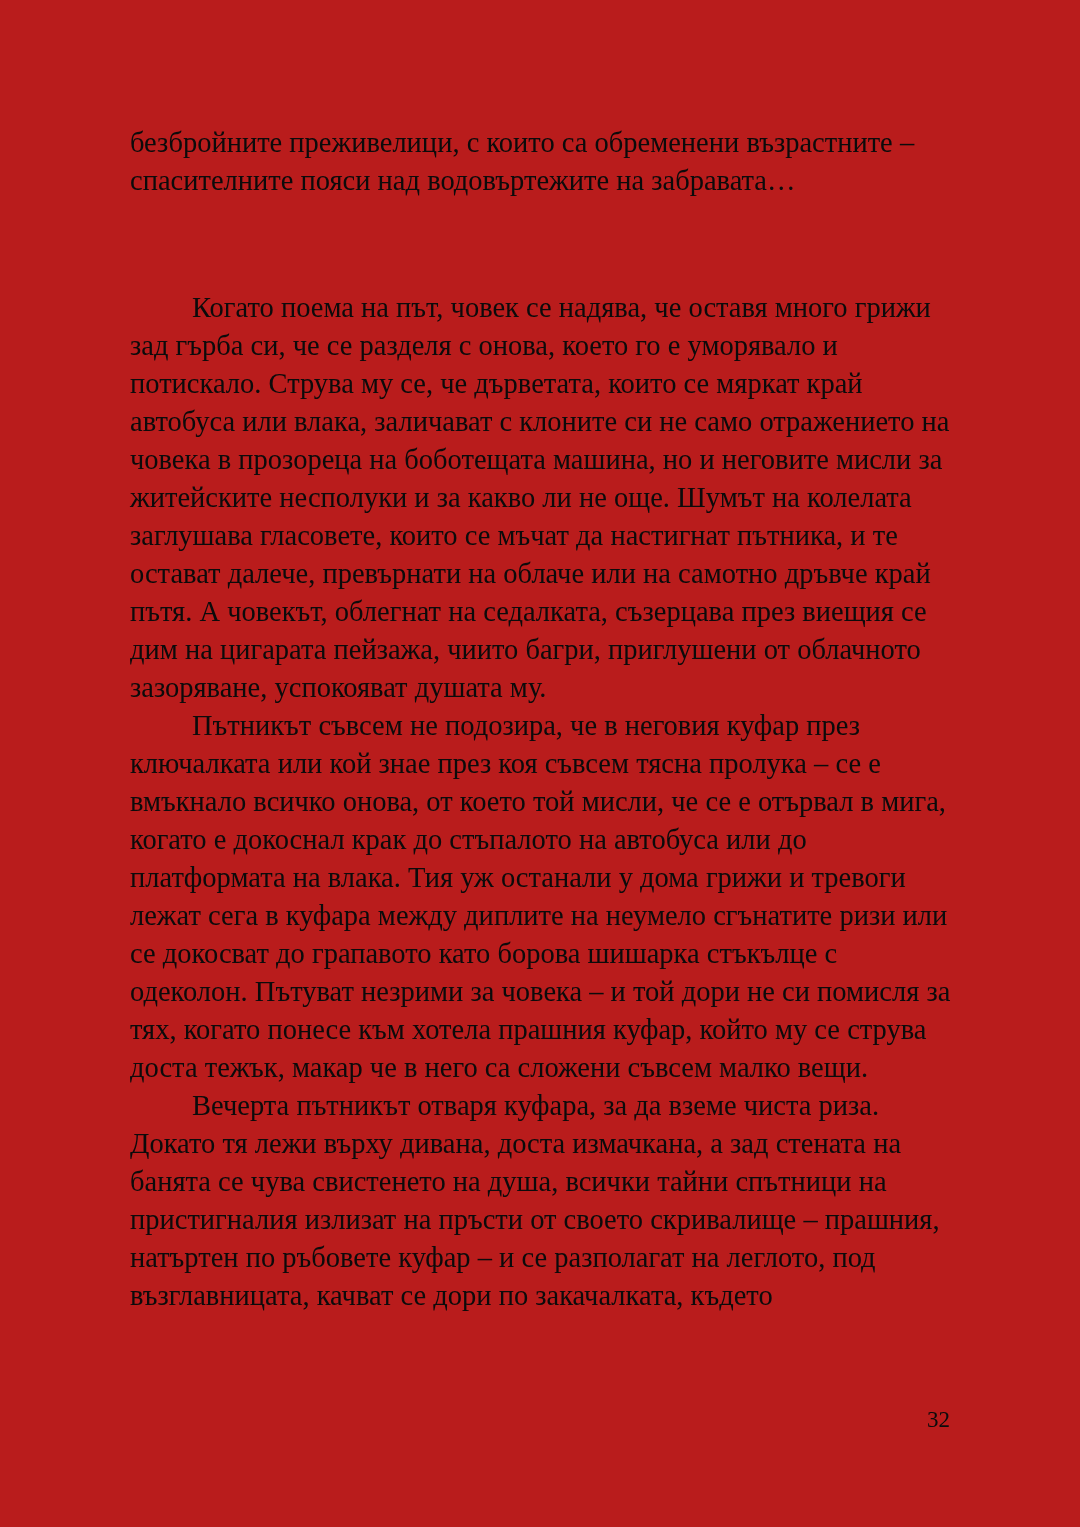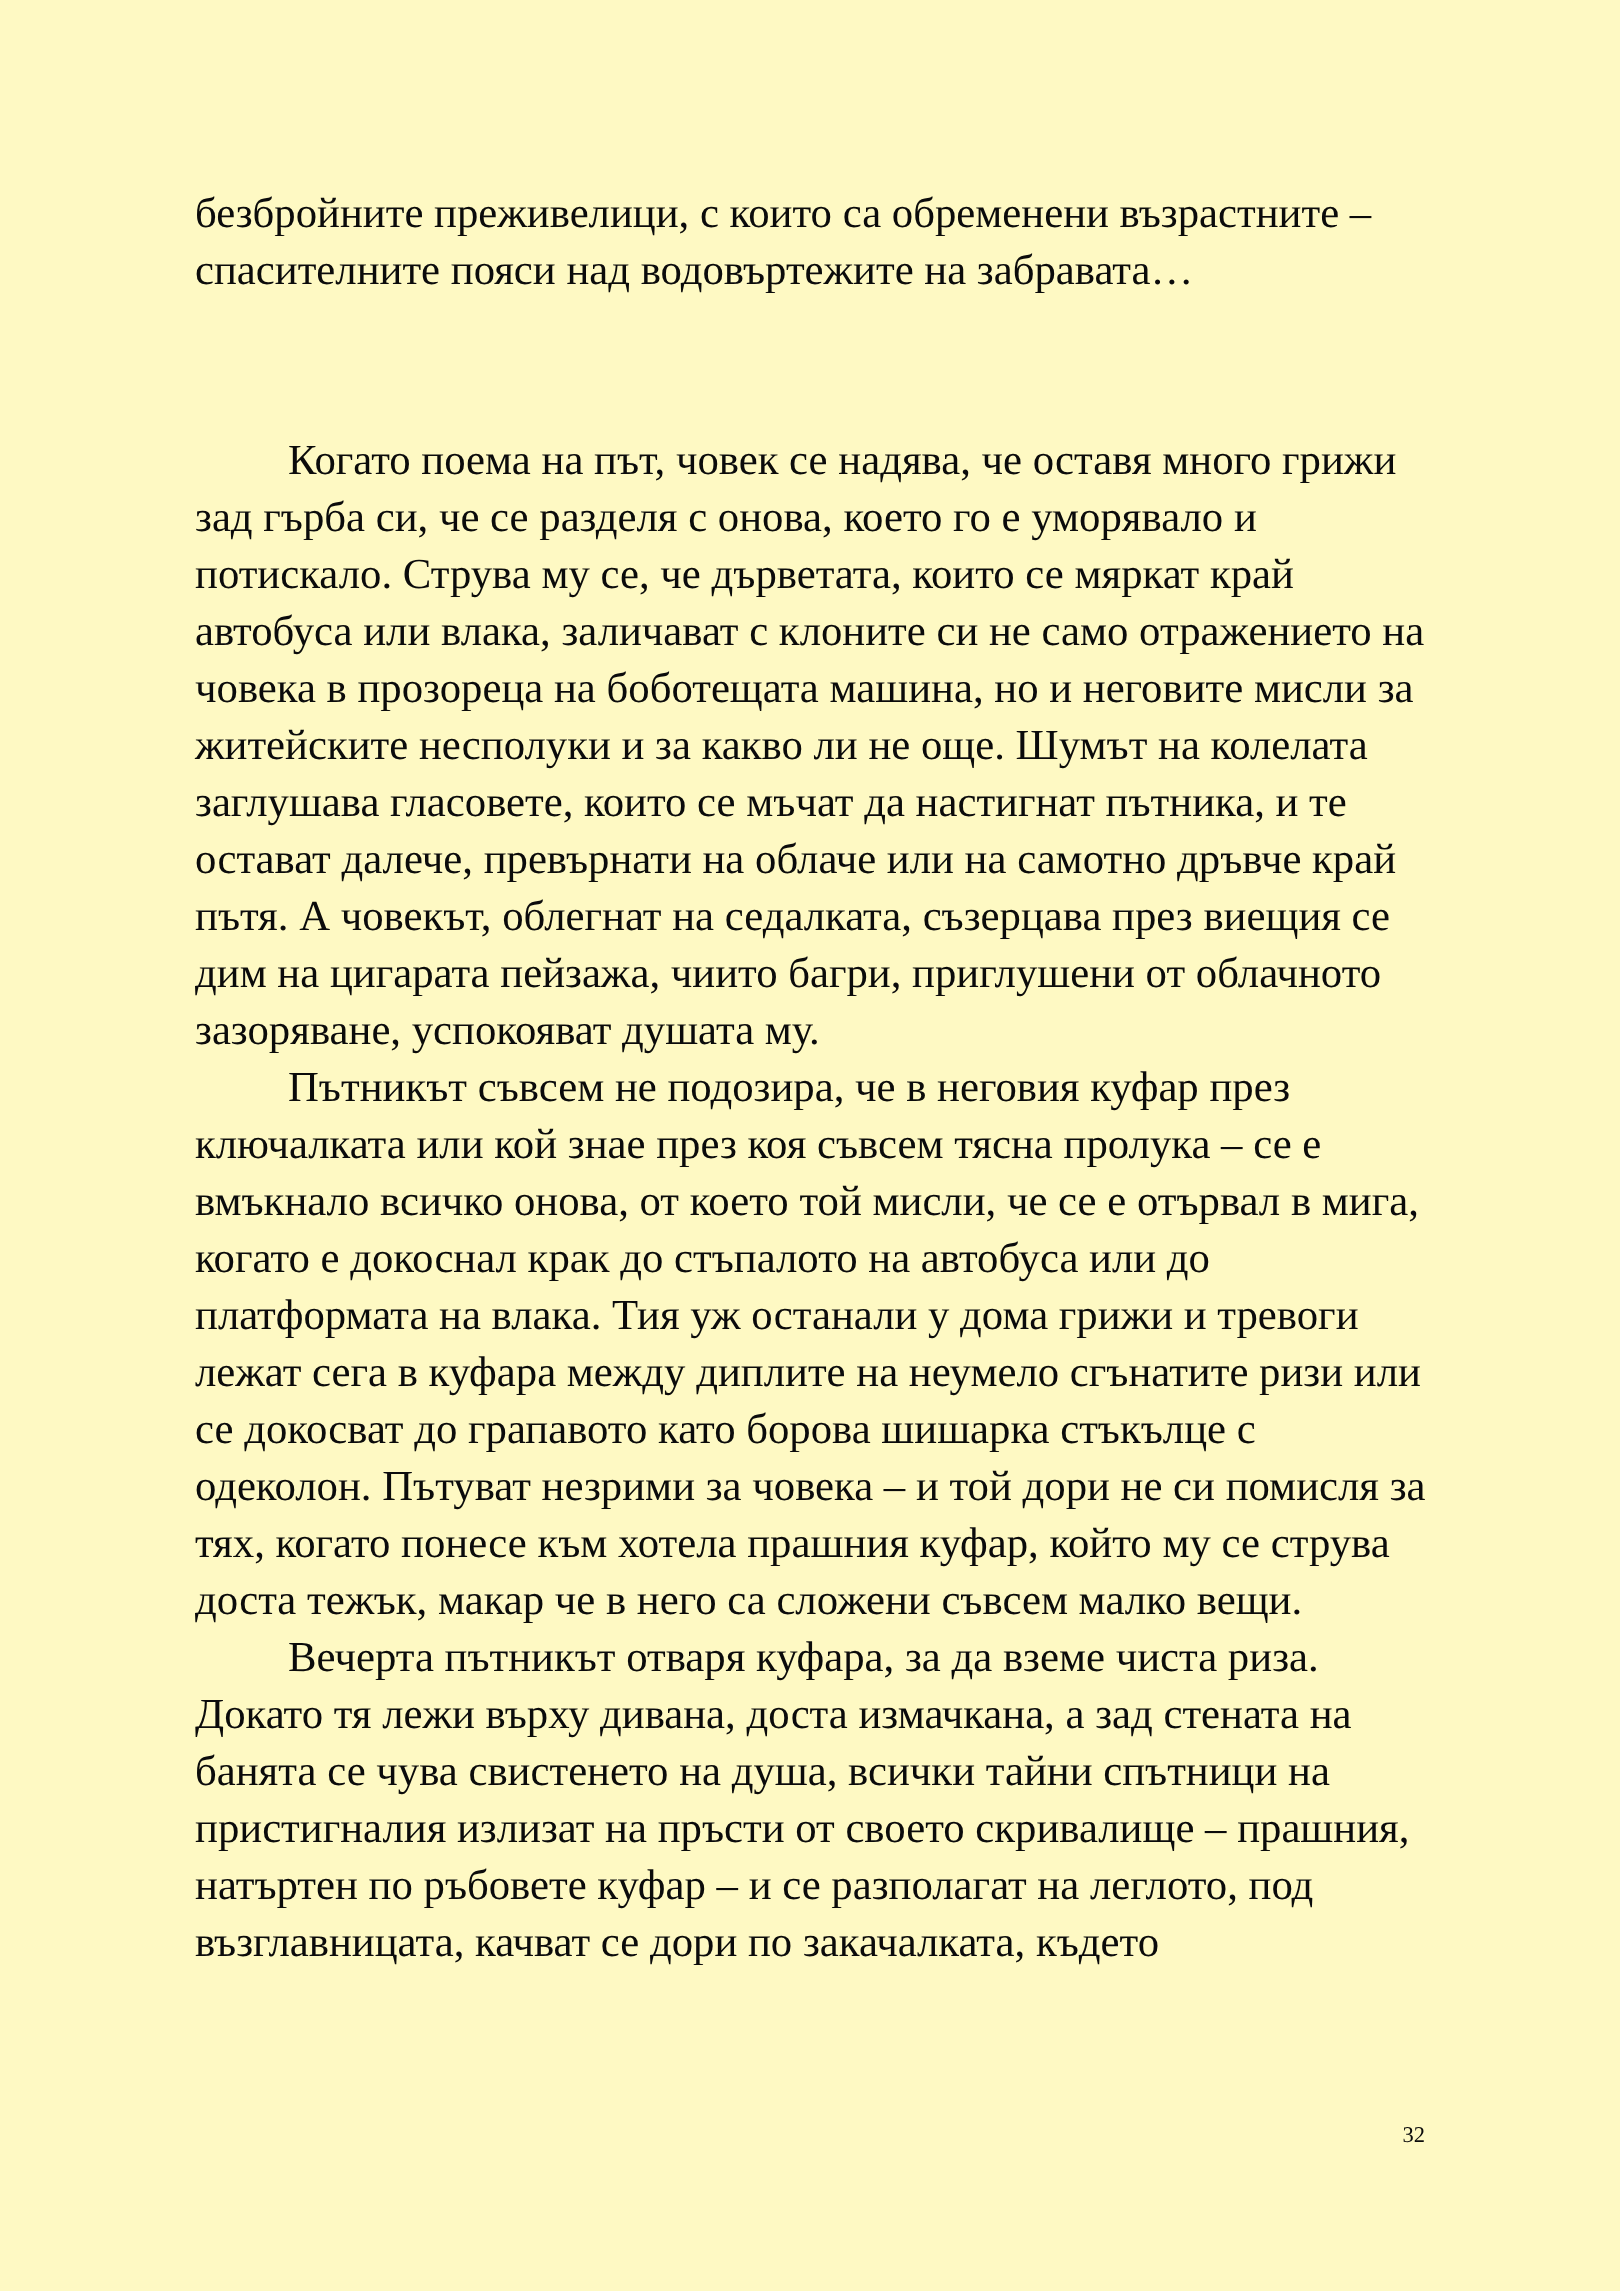--- a/index.html
+++ b/index.html
@@ -5,21 +5,21 @@
 <style>
   html, body {
     margin: 0;
     padding: 0;
     background: #ffffff;
   }
   .page {
     position: relative;
     width: 1080px;
     height: 1527px;
-    background: #fef9c3;
+    background: #b91c1c;
     font-family: "Liberation Serif", serif;
     color: #0b0b0b;
     overflow: hidden;
   }
   .text-block {
     position: absolute;
     left: 130px;
     top: 124px;
     width: 824px;
     font-size: 28.5px;
@@ -32,21 +32,21 @@
   .para.indent {
     text-indent: 62px;
   }
   .para.section-break {
     margin-top: 89px;
   }
   .page-number {
     position: absolute;
     right: 130px;
     bottom: 94px;
-    font-size: 15px;
+    font-size: 23px;
     font-family: "Liberation Serif", serif;
     color: #0b0b0b;
   }
 </style>
 </head>
 <body>
 
 <div class="page">
   <div class="text-block">
     <p class="para">безбройните преживелици, с които са обременени възрастните –  спасителните пояси над водовъртежите на забравата…</p>

